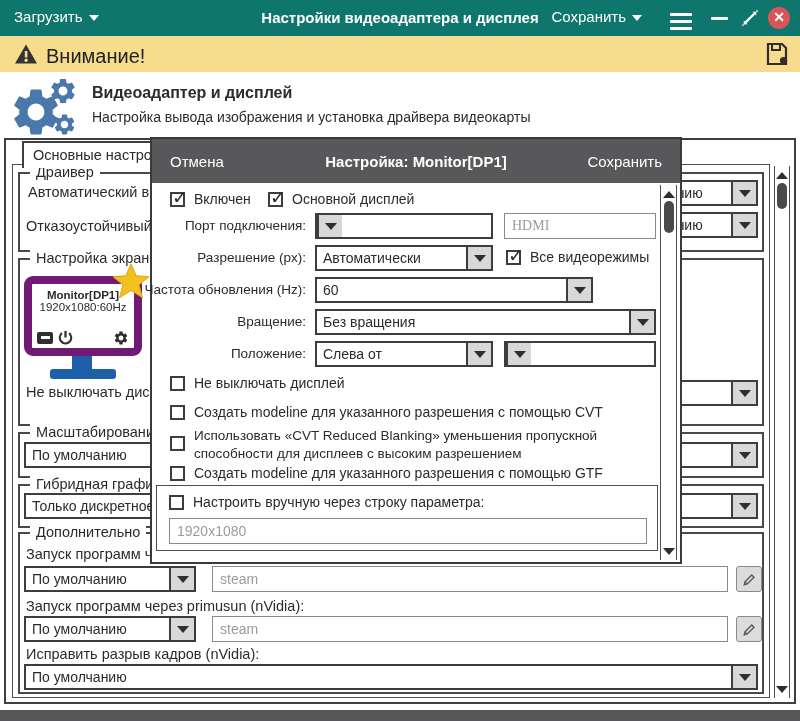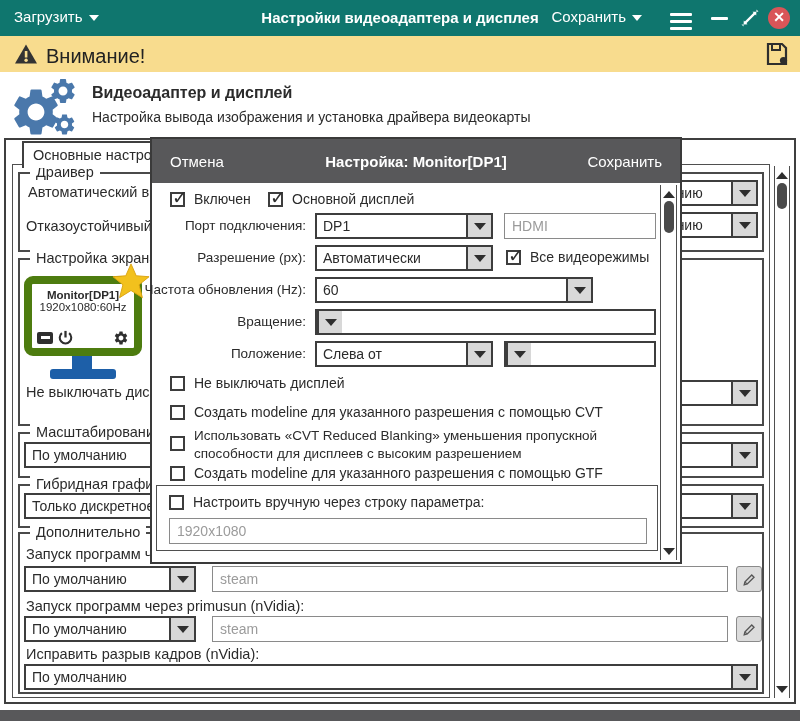--- a/index.html
+++ b/index.html
@@ -52,21 +52,21 @@
 
   
   .sb { position:absolute; background:#fff; border-left:1.5px solid #4f4f4f; border-right:1.5px solid #4f4f4f; }
   .sb .up, .sb .dn { position:absolute; left:0; width:100%; height:14px; display:flex; align-items:center; justify-content:center; }
   .sb .up { top:2px; } .sb .dn { bottom:2px; }
   .sb .up i { width:0;height:0;border-left:6px solid transparent;border-right:6px solid transparent;border-bottom:7px solid #2e2e2e; }
   .sb .dn i { width:0;height:0;border-left:6px solid transparent;border-right:6px solid transparent;border-top:7px solid #2e2e2e; }
   .thumb { position:absolute; left:50%; transform:translateX(-50%); width:10px; border-radius:6px; background:#4a4a4a; }
 
   
-  .monitor-frame { position:absolute; left:24px; top:276px; width:118px; height:80px; border:8px solid #4d7c0f; border-radius:9px; background:#fff; z-index:1; }
+  .monitor-frame { position:absolute; left:24px; top:276px; width:118px; height:80px; border:8px solid #701a75; border-radius:9px; background:#fff; z-index:1; }
   .monitor-neck { position:absolute; left:72px; top:356px; width:20px; height:15px; background:#1d5fa8; z-index:1; }
   .monitor-base { position:absolute; left:50px; top:369px; width:66px; height:10px; background:#1d5fa8; border-radius:3px; z-index:1; }
   .mon-name { font-size:11.5px; font-weight:bold; text-align:center; margin-top:5px; white-space:nowrap; }
   .mon-mode { font-size:11.5px; text-align:center; white-space:nowrap; }
   .mon-icons { position:absolute; left:0; bottom:2px; width:100%; display:flex; align-items:center; padding:0 5px; }
   .minusbox { width:16px; height:12px; background:#2f2f2f; border-radius:2px; display:flex; align-items:center; justify-content:center; }
   .minusbox div { width:9px; height:2.5px; background:#fff; }
 
   
   .modal { left:150px; top:137px; width:532px; height:427px; border:2px solid #3a3a3a; background:#fff; z-index:10; }
@@ -276,26 +276,25 @@
     <span class="mh-btn" style="right:18px;">Сохранить</span>
   </div>
 
   <span class="cb checked" style="left:18px; top:53px;"></span>
   <span class="cblabel" style="left:42px; top:52px;">Включен</span>
   <span class="cb checked" style="left:116px; top:53px;"></span>
   <span class="cblabel" style="left:140px; top:52px;">Основной дисплей</span>
 
   <span class="mlabel" style="top:74px;">Порт подключения:</span>
   <div class="dd" style="left:163px; top:74px; width:178px;">
-    <span class="val">DP1</span>
-      <span class="arr">
-        <i></i>
-      </span>
-  </div>
-  <input class="tinput" style="left: 352px; top: 74px; width: 152px;" placeholder="HDMI">
+      <span class="arr">
+        <i></i>
+      </span>
+  </div>
+  <input class="tinput" style="left: 352px; top: 74px; width: 152px; font-family: Liberation Serif, serif;" placeholder="HDMI">
 
   <span class="mlabel" style="top:106px;">Разрешение (px):</span>
   <div class="dd" style="left:163px; top:106px; width:178px;">
     <span class="val">Автоматически</span>
       <span class="arr">
         <i></i>
       </span>
   </div>
   <span class="cb checked" style="left:354px; top:111px;"></span>
   <span class="cblabel" style="left:378px; top:110px;">Все видеорежимы</span>
@@ -303,20 +302,21 @@
   <span class="mlabel" style="top:138px;">Частота обновления (Hz):</span>
   <div class="dd" style="left:163px; top:138px; width:278px;">
     <span class="val">60</span>
       <span class="arr">
         <i></i>
       </span>
   </div>
 
   <span class="mlabel" style="top:170px;">Вращение:</span>
   <div class="dd" style="left:163px; top:170px; width:341px;">
+    <span class="val">Без вращения</span>
       <span class="arr">
         <i></i>
       </span>
   </div>
 
   <span class="mlabel" style="top:202px;">Положение:</span>
   <div class="dd" style="left:163px; top:202px; width:178px;">
     <span class="val">Слева от</span>
       <span class="arr">
         <i></i>

